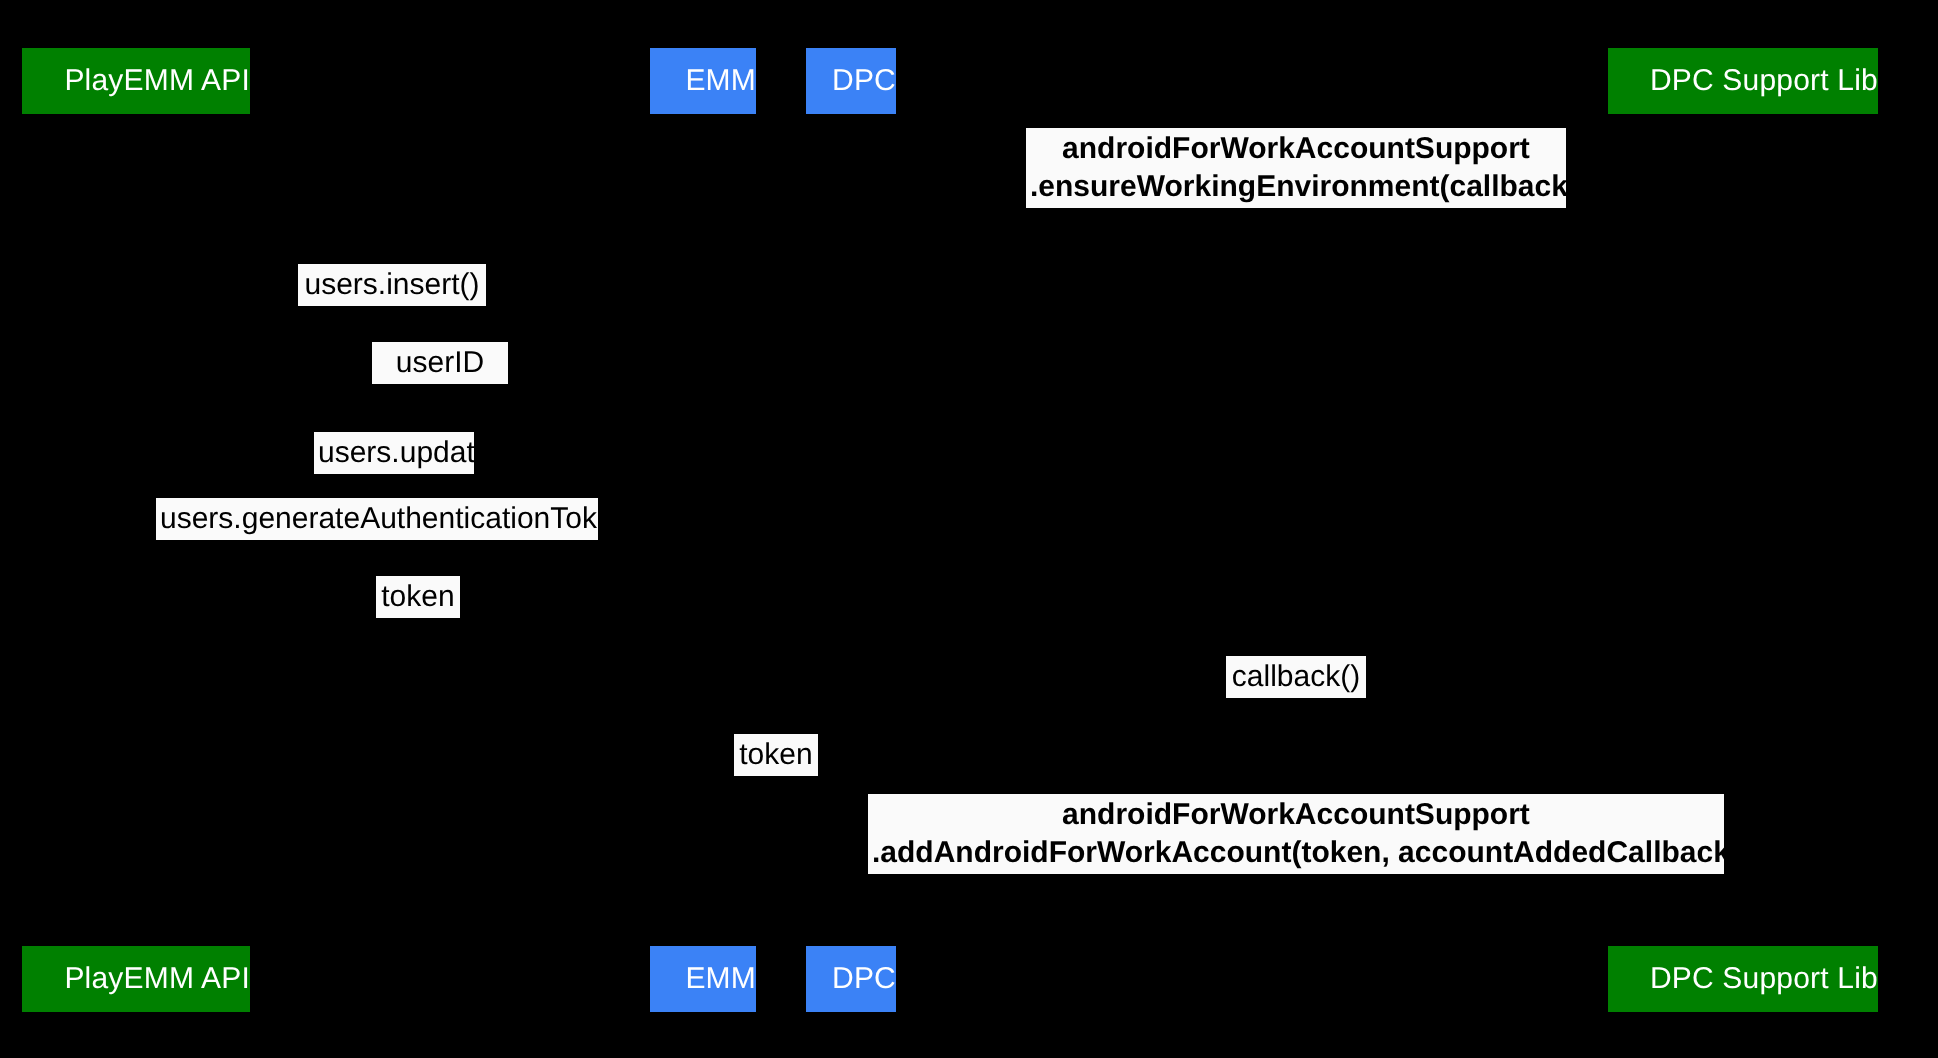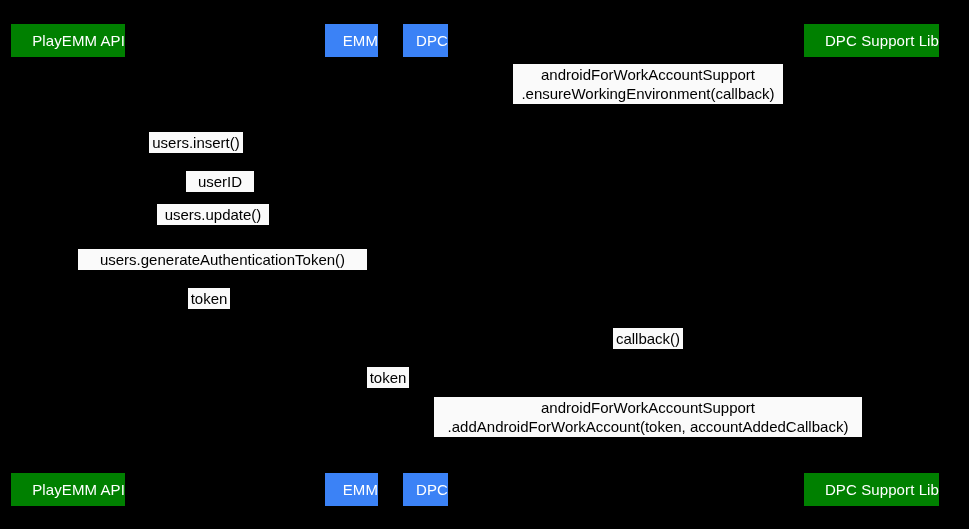--- a/index.html
+++ b/index.html
@@ -42,20 +42,21 @@
     color: #000000;
     font-size: 15px;
     line-height: 19px;
     text-align: center;
     box-sizing: border-box;
     padding: 1px 2px;
     white-space: pre;
   }
   .msg-label.two-line {
     line-height: 19px;
+    font-weight: bold;
   }
 </style>
 </head>
 <body>
 
 <div id="diagram">
 
   <div class="participant green" style="left:11px; top:24px; width:114px; height:33px;">
     <span>PlayEMM API</span>
   </div>
@@ -71,23 +72,23 @@
   <div class="participant green" style="left:804px; top:24px; width:135px; height:33px;">
     <span>DPC Support Lib</span>
   </div>
 
   <div class="msg-label two-line" style="left:513px; top:64px; width:270px;"><span>androidForWorkAccountSupport</span><br><span>.ensureWorkingEnvironment(callback)</span></div>
 
   <div class="msg-label" style="left:149px; top:132px; width:94px;"><span>users.insert()</span></div>
 
   <div class="msg-label" style="left:186px; top:171px; width:68px;"><span>userID</span></div>
 
-  <div class="msg-label" style="left:157px; top:204px; width:112px;"><span>users.update()</span></div>
+  <div class="msg-label" style="left:157px; top:216px; width:80px;"><span>users.update()</span></div>
 
-  <div class="msg-label" style="left:78px; top:249px; width:289px;"><span>users.generateAuthenticationToken()</span></div>
+  <div class="msg-label" style="left:78px; top:249px; width:221px;"><span>users.generateAuthenticationToken()</span></div>
 
   <div class="msg-label" style="left:188px; top:288px; width:42px;"><span>token</span></div>
 
   <div class="msg-label" style="left:613px; top:328px; width:70px;"><span>callback()</span></div>
 
   <div class="msg-label" style="left:367px; top:367px; width:42px;"><span>token</span></div>
 
   <div class="msg-label two-line" style="left:434px; top:397px; width:428px;"><span>androidForWorkAccountSupport</span><br><span>.addAndroidForWorkAccount(token, accountAddedCallback)</span></div>
 
   <div class="participant green" style="left:11px; top:473px; width:114px; height:33px;">

